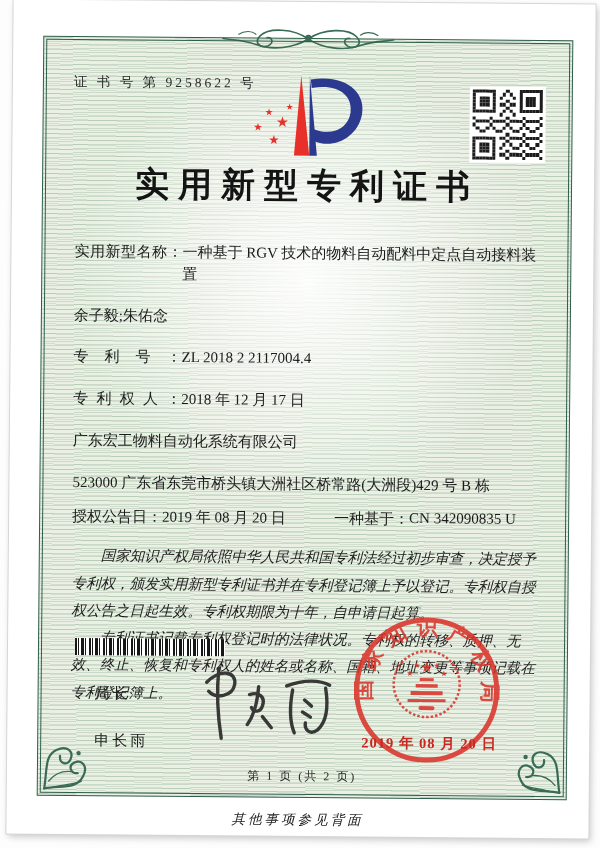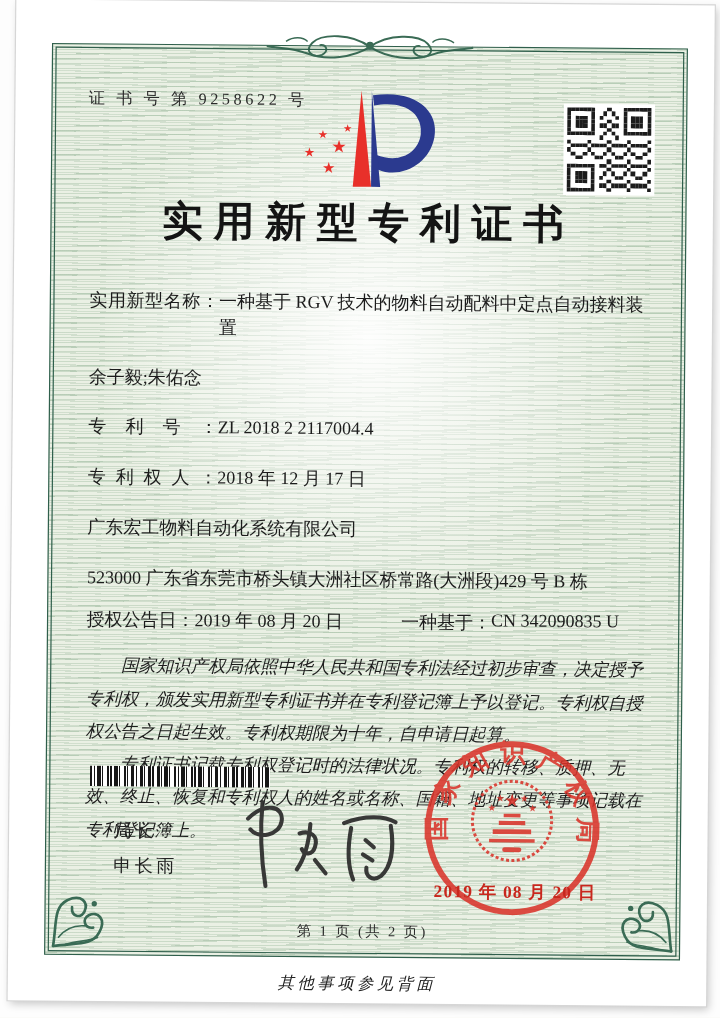--- a/index.html
+++ b/index.html
@@ -30,21 +30,21 @@
   .grant{display:flex;margin-bottom:6px;}
   .grant .pair{display:flex;}
   .grant .pair.first{width:262px;}
   .paras{margin-top:16px;font-style:italic;font-size:14.5px;line-height:1.88;color:#1d1d1d;}
   .paras p{margin:0;text-indent:2em;}
   .barcode{position:absolute;left:36px;top:601px;width:150px;height:17px;
     background:repeating-linear-gradient(90deg,#161616 0 2px,#fff 2px 3px,#161616 3px 4px,#fff 4px 6px,
       #161616 6px 9px,#fff 9px 10px,#161616 10px 11px,#fff 11px 14px);}
   .director{position:absolute;left:56px;top:648px;font-family:"Liberation Sans","DejaVu Sans",sans-serif;
     font-size:15px;color:#222;letter-spacing:3px;line-height:1;}
-  .director .name{margin-top:14px;}
+  .director .name{margin-top:32px;}
   .signature{position:absolute;left:150px;top:620px;}
   .seal{position:absolute;left:302px;top:570px;}
   .seal-date{position:absolute;left:298px;top:694px;width:186px;text-align:center;color:#c8271d;
     font-size:14.5px;font-weight:bold;letter-spacing:1px;}
   .page-info{position:absolute;left:0;right:0;top:729px;text-align:center;font-size:12px;color:#2a2a2a;letter-spacing:2px;}
   .footer-note{position:absolute;left:0;right:0;bottom:7px;text-align:center;font-size:13.5px;
     font-style:italic;color:#222;letter-spacing:3px;}
   .flourish{position:absolute;width:74px;height:74px;}
   .flourish.bl{left:2px;bottom:2px;}
   .flourish.br{right:2px;bottom:2px;transform:scaleX(-1);}

